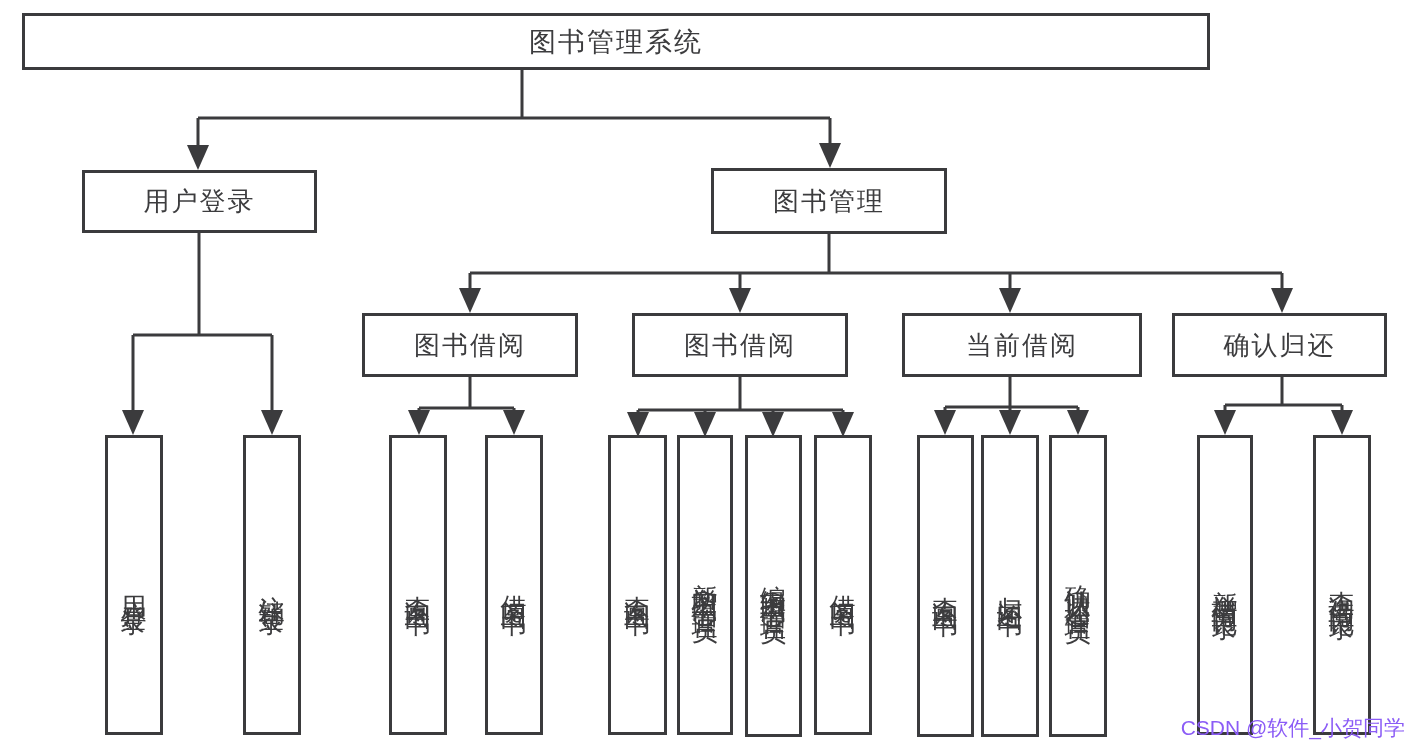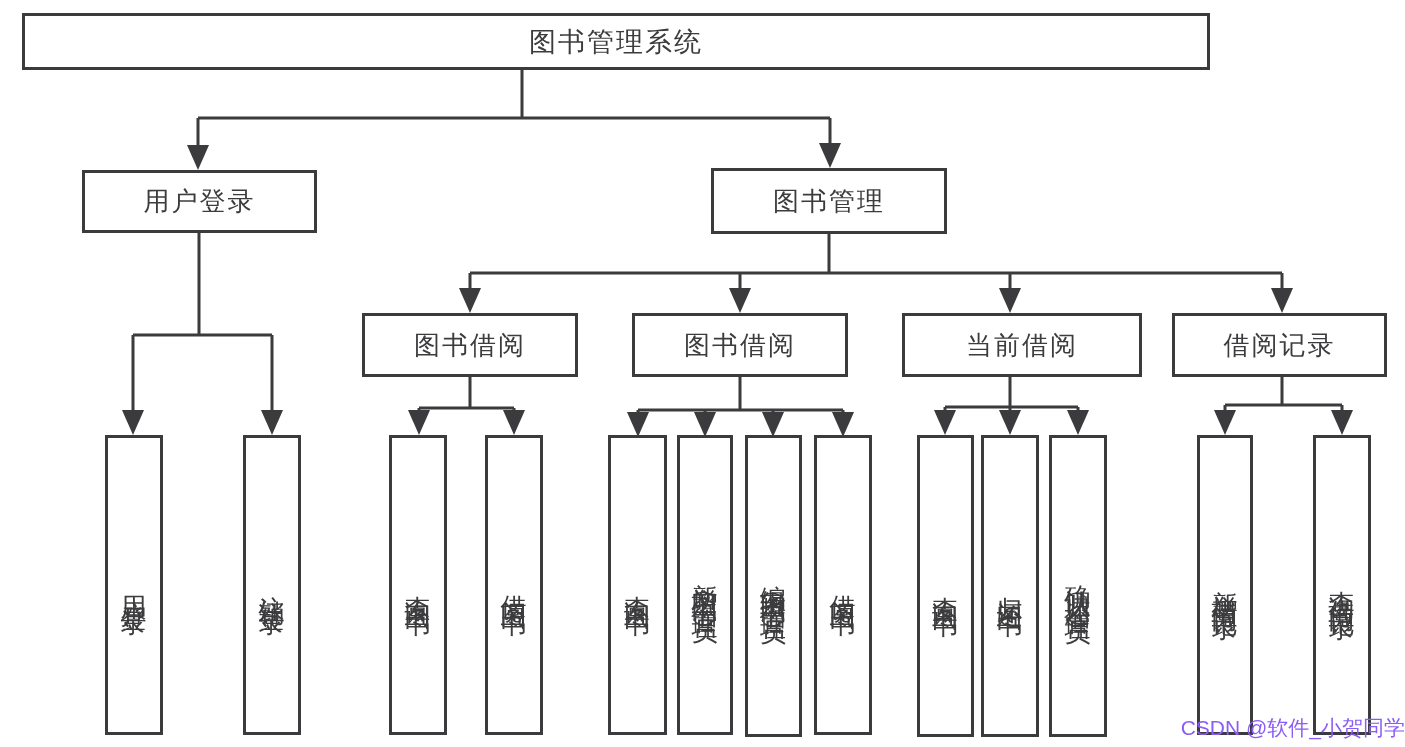--- a/index.html
+++ b/index.html
@@ -101,21 +101,21 @@
   </svg>
 
   <div class="node root" style="left:22px; top:13px; width:1188px; height:57px;">图书管理系统</div>
 
   <div class="node" style="left:82px; top:170px; width:235px; height:63px;">用户登录</div>
   <div class="node" style="left:711px; top:168px; width:236px; height:66px;">图书管理</div>
 
   <div class="node" style="left:362px; top:313px; width:216px; height:64px;">图书借阅</div>
   <div class="node" style="left:632px; top:313px; width:216px; height:64px;">图书借阅</div>
   <div class="node" style="left:902px; top:313px; width:240px; height:64px;">当前借阅</div>
-  <div class="node" style="left:1172px; top:313px; width:215px; height:64px;">借阅记录</div>
+  <div class="node" style="left:1172px; top:313px; width:215px; height:64px;">确认归还</div>
 
   <div class="node leaf" style="left:105px; top:435px; width:58px; height:300px;">用户登录</div>
   <div class="node leaf" style="left:243px; top:435px; width:58px; height:300px;">注销登录</div>
 
   <div class="node leaf" style="left:389px; top:435px; width:58px; height:300px;">查询图书</div>
   <div class="node leaf" style="left:485px; top:435px; width:58px; height:300px;">借阅图书</div>
 
   <div class="node leaf" style="left:608px; top:435px; width:59px; height:300px;">查询图书</div>
   <div class="node leaf" style="left:677px; top:435px; width:56px; height:300px;">新增图书（管理员）</div>
   <div class="node leaf" style="left:745px; top:435px; width:57px; height:302px;">编辑图书（管理员）</div>

